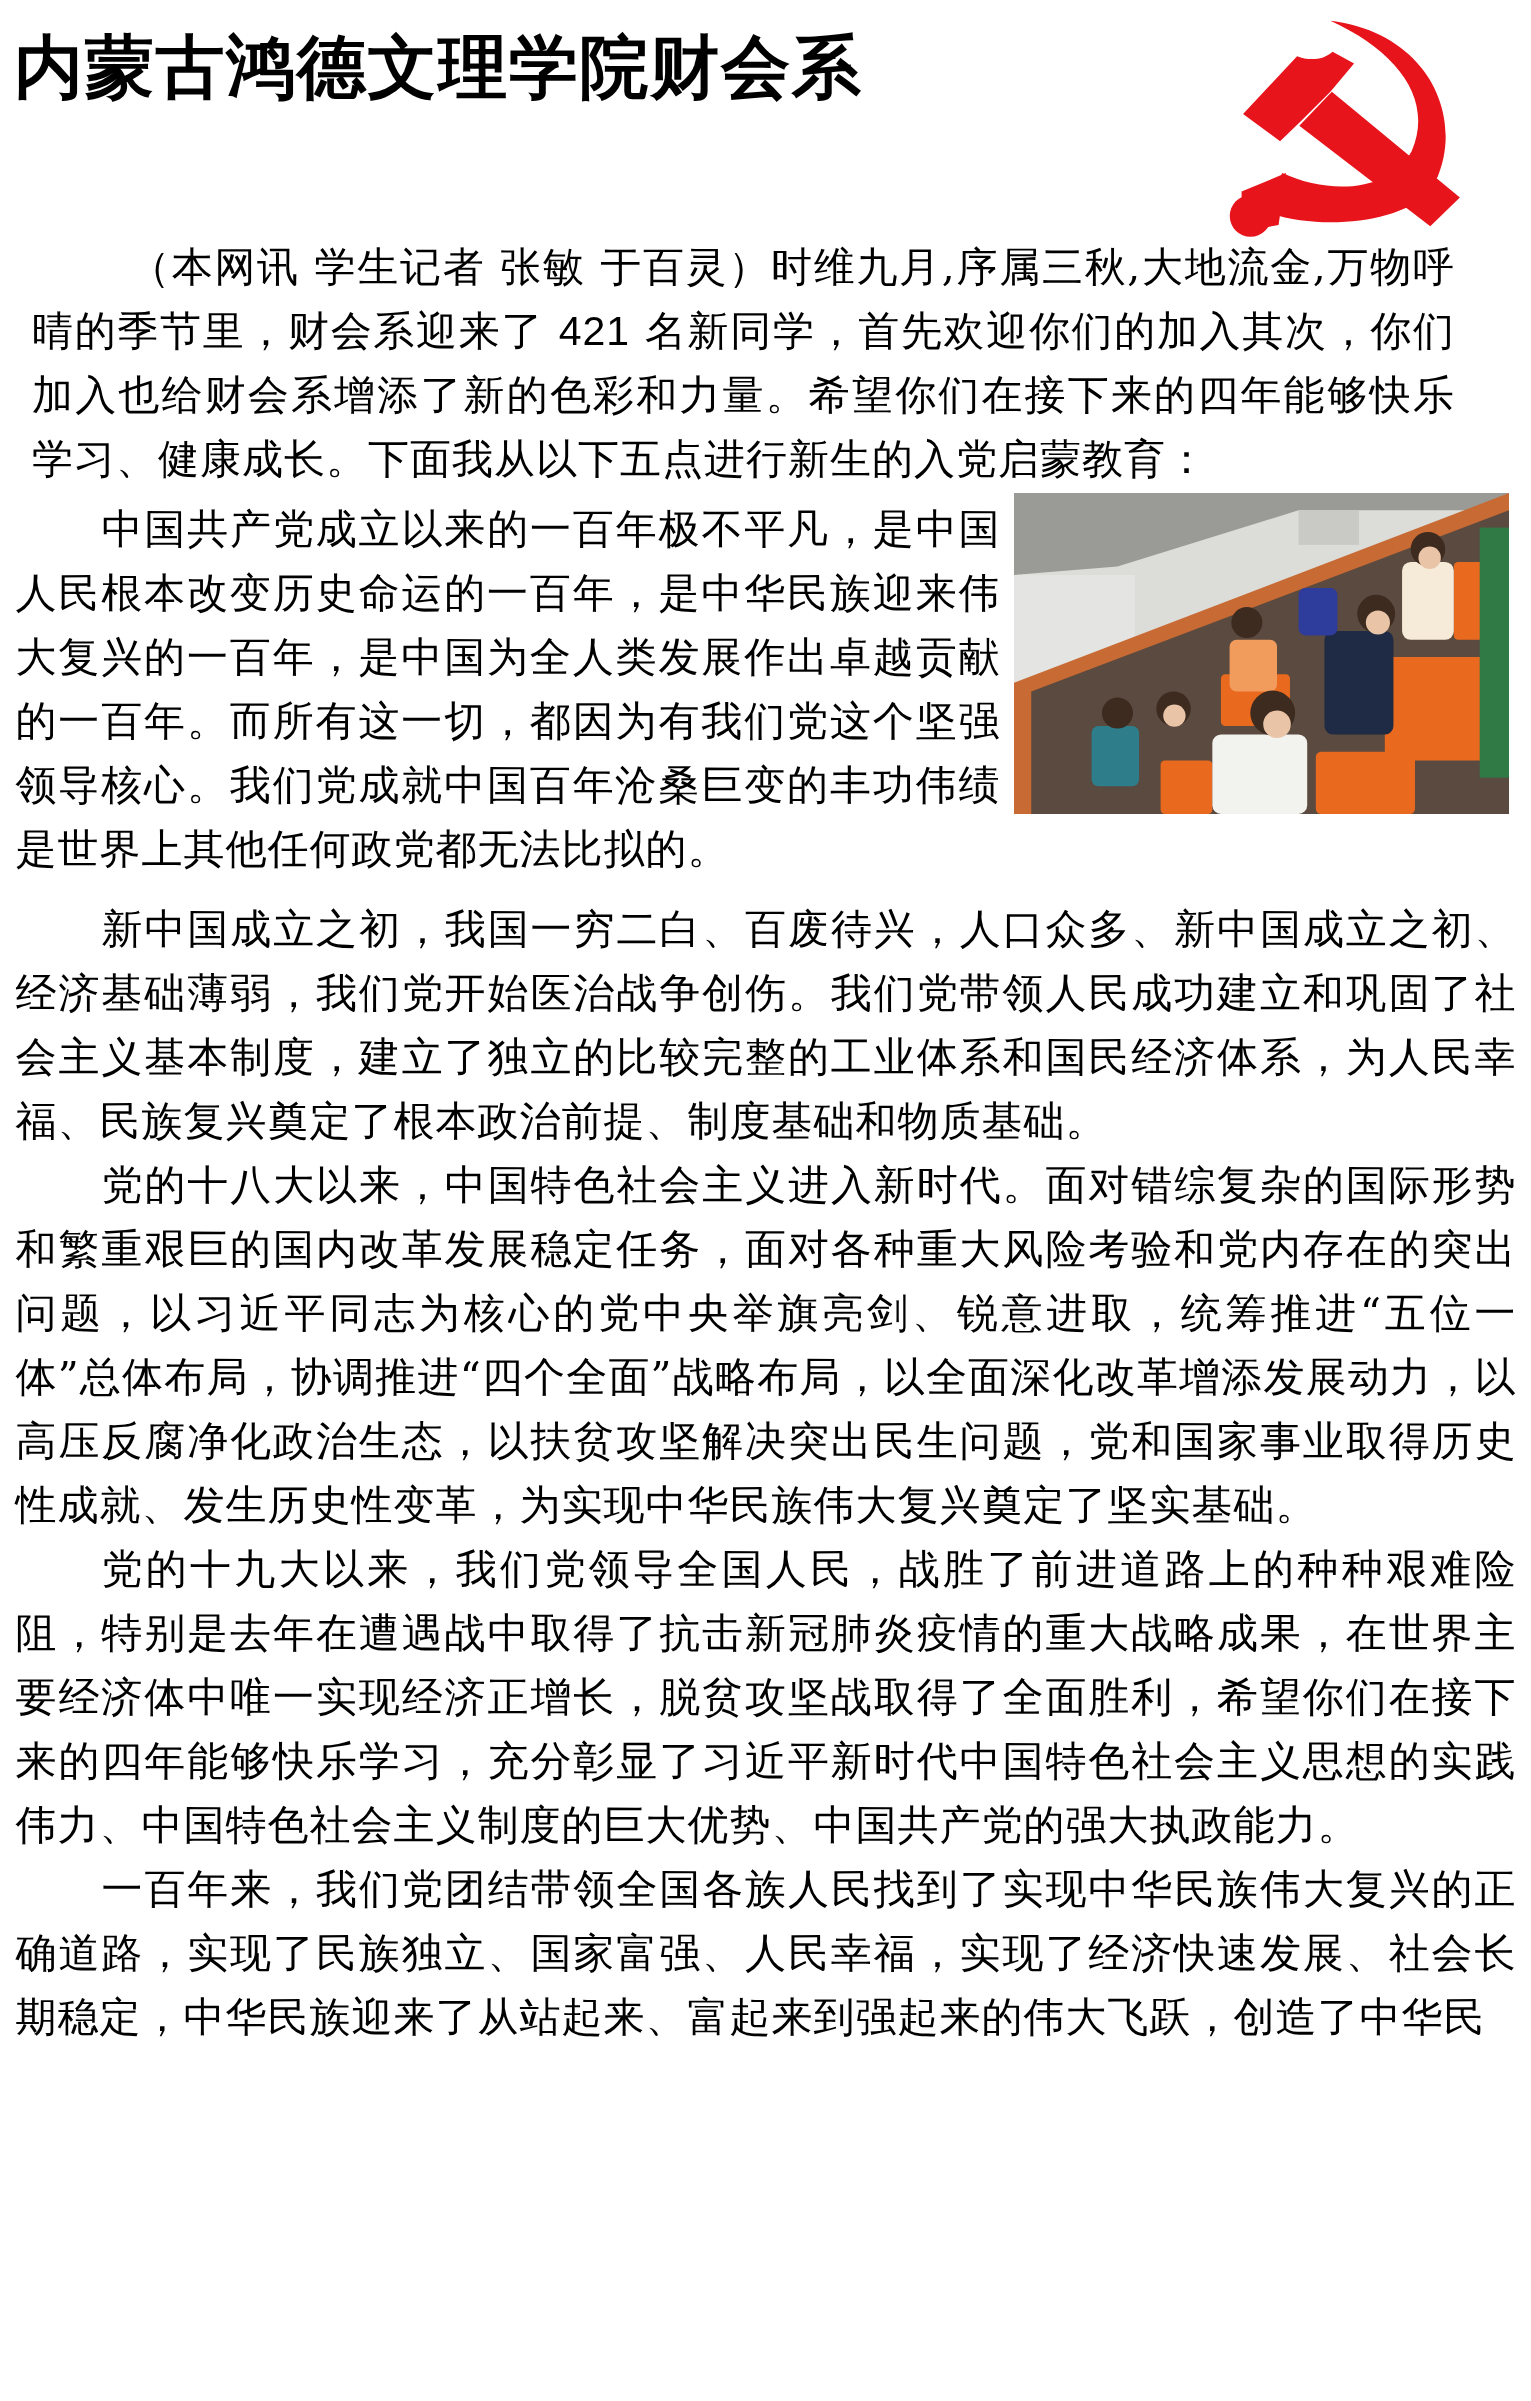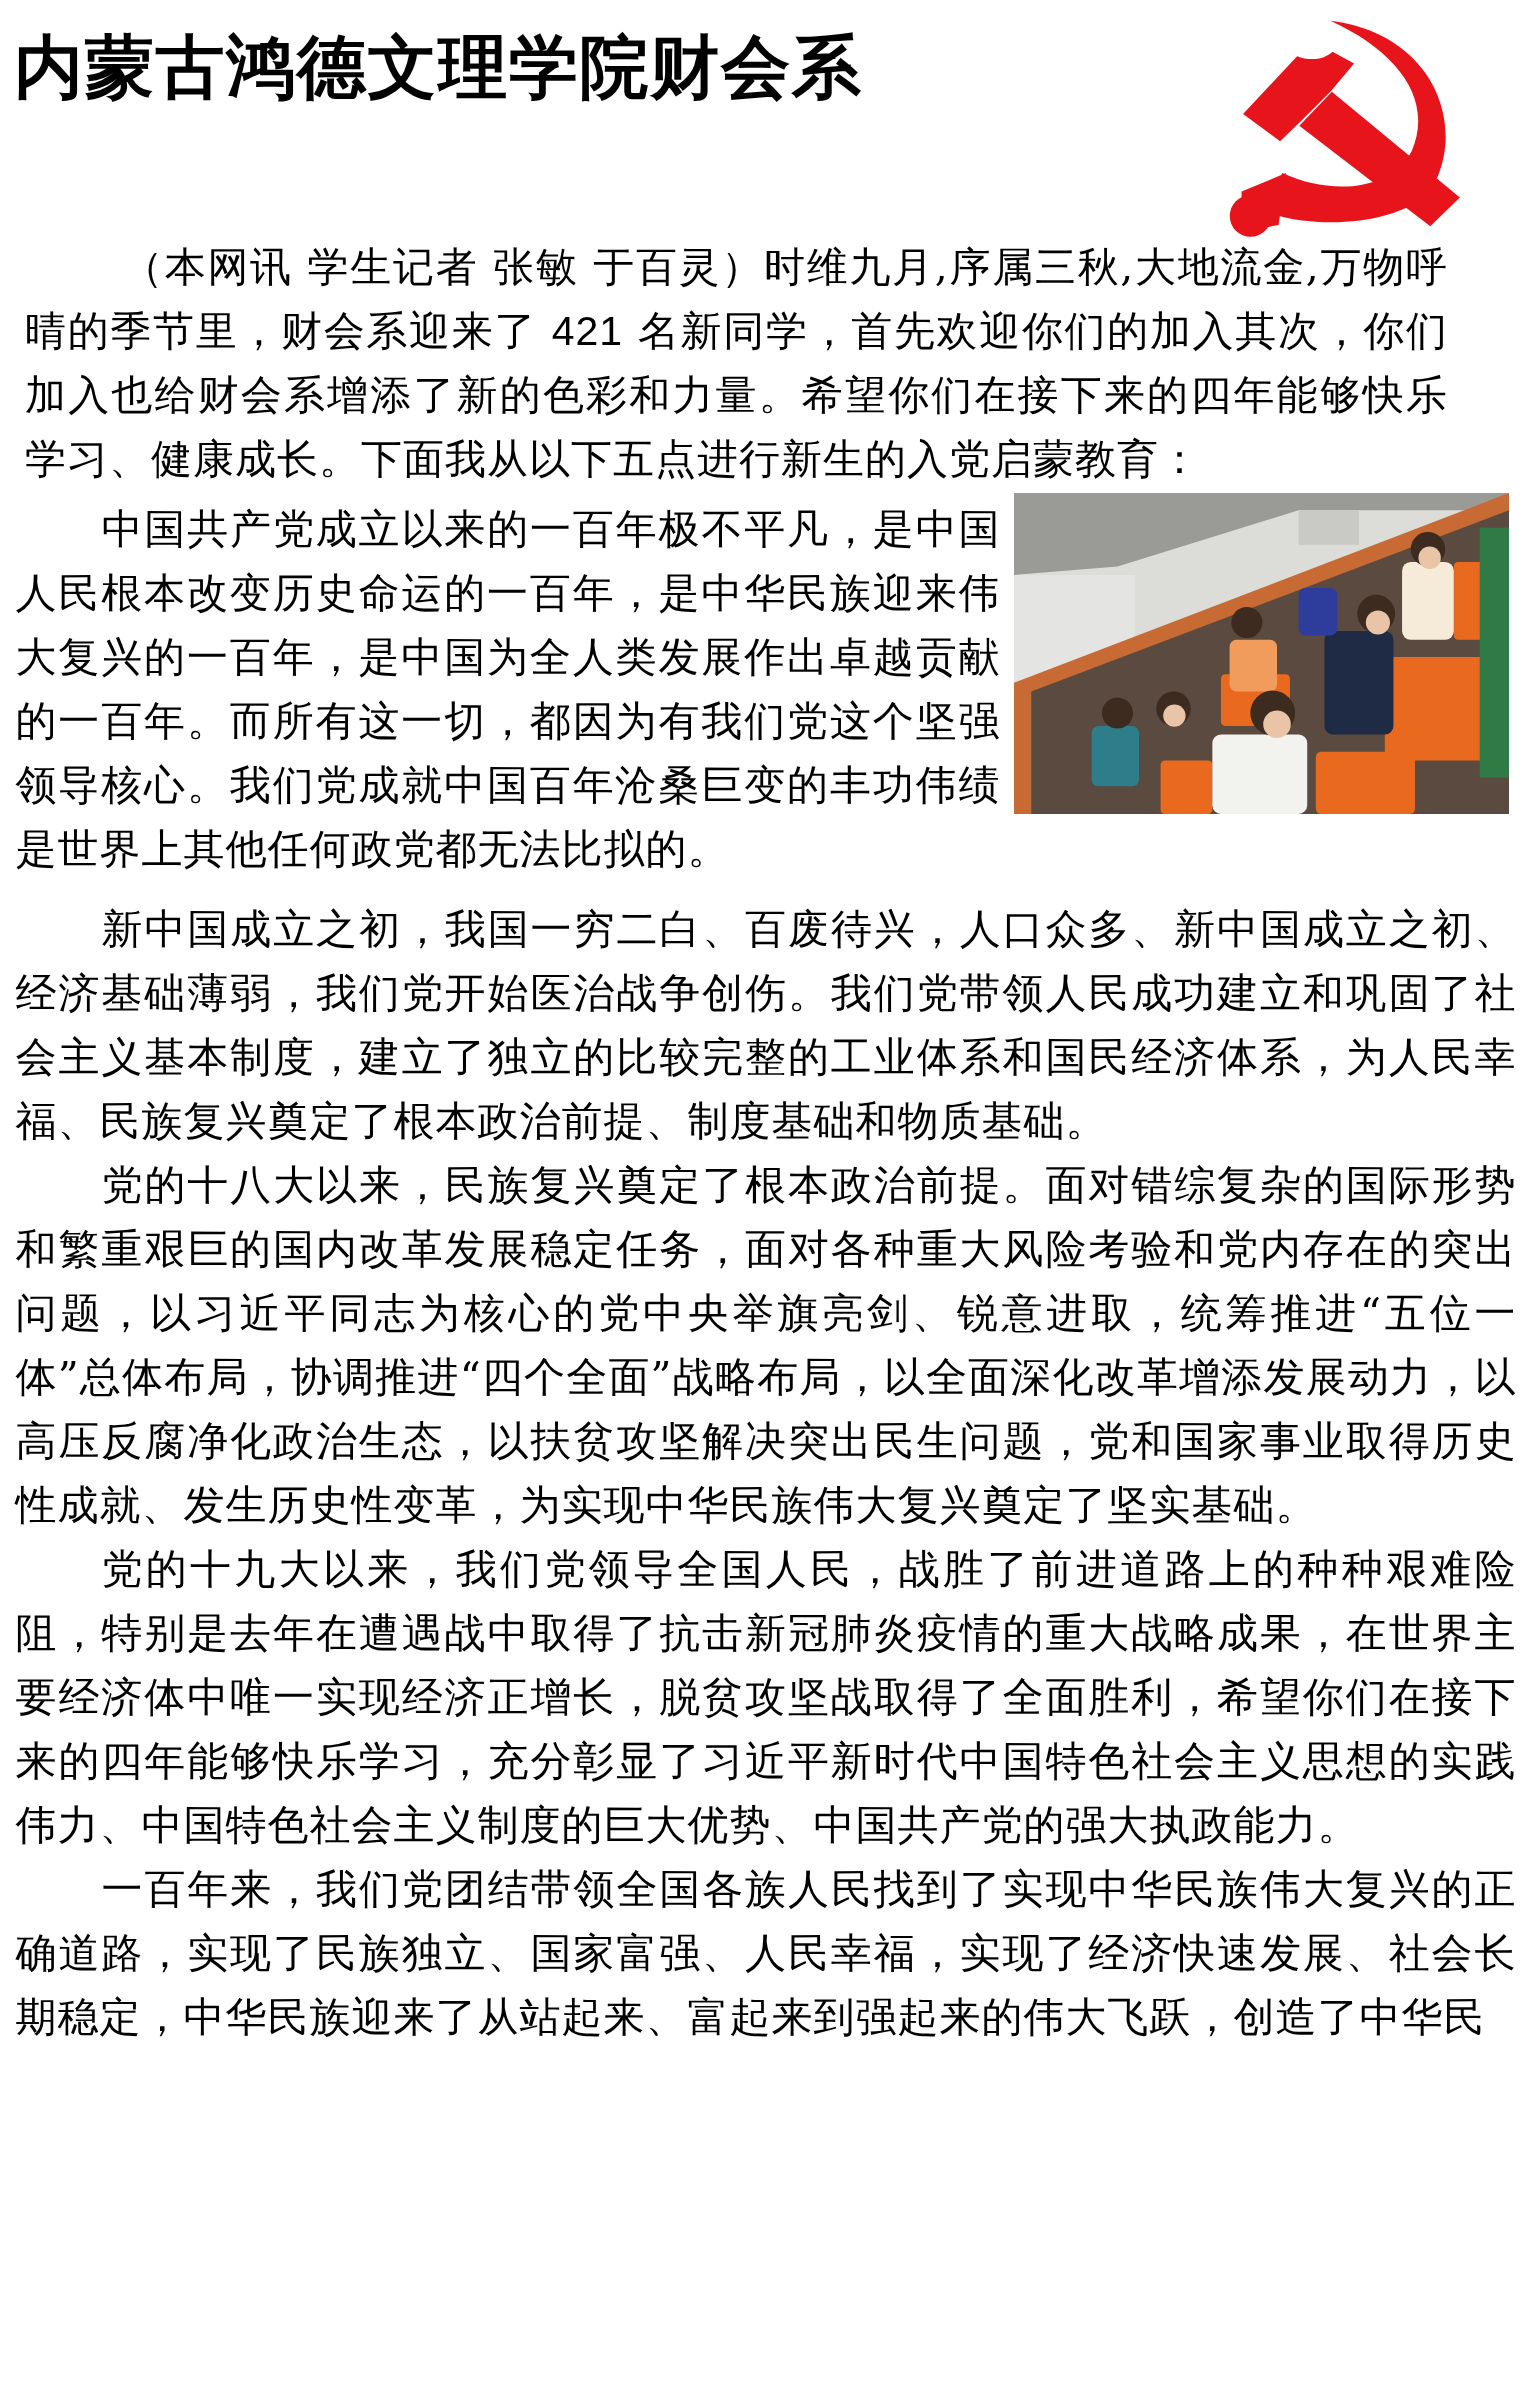--- a/index.html
+++ b/index.html
@@ -8,21 +8,21 @@
   .title {
     position: absolute; left: 14px; top: 12px;
     font-family: "DejaVu Sans", sans-serif; font-weight: bold;
     font-size: 69px; line-height: 110px; letter-spacing: 1.7px; margin: 0;
   }
   .emblem { position: absolute; left: 1212px; top: 0px; width: 293px; height: 250px; }
   .body-text {
     font-family: "DejaVu Serif", serif; font-size: 41px; line-height: 64px;
     letter-spacing: 1px; text-align: justify; margin: 0;
   }
-  .intro { position: absolute; left: 25px; top: 235px; width: 1423px; text-indent: 97px; }
+  .intro { position: absolute; left: 32px; top: 235px; width: 1423px; text-indent: 97px; }
   .intro .num { font-family: "Liberation Sans", sans-serif; font-weight: normal; }
   .lead { position: absolute; left: 15.5px; top: 497px; width: 985px; text-indent: 86px; }
   .photo {
     position: absolute; left: 1014px; top: 493px; width: 495px; height: 321px;
     overflow: hidden; background: #d8d8d4;
   }
   .heading {
     position: absolute; left: 246px; top: 832px;
     font-family: "DejaVu Serif", serif; font-size: 41px; line-height: 64px; letter-spacing: 1px;
     margin: 0;
@@ -105,19 +105,19 @@
         <circle cx="482" cy="75" r="13"></circle>
           <circle cx="186" cy="258" r="13"></circle>
       </g>
       <rect x="540" y="40" width="34" height="290" fill="#2f7a45"></rect>
     </svg>
   </div>
 
 
   <div class="paras">
     <p class="body-text">新中国成立之初，我国一穷二白、百废待兴，人口众多、新中国成立之初、经济基础薄弱，我们党开始医治战争创伤。我们党带领人民成功建立和巩固了社会主义基本制度，建立了独立的比较完整的工业体系和国民经济体系，为人民幸福、民族复兴奠定了根本政治前提、制度基础和物质基础。</p>
-    <p class="body-text">党的十八大以来，民族复兴奠定了根本政治前提。面对错综复杂的国际形势和繁重艰巨的国内改革发展稳定任务，面对各种重大风险考验和党内存在的突出问题，以习近平同志为核心的党中央举旗亮剑、锐意进取，统筹推进“五位一体”总体布局，协调推进“四个全面”战略布局，以全面深化改革增添发展动力，以高压反腐净化政治生态，以扶贫攻坚解决突出民生问题，党和国家事业取得历史性成就、发生历史性变革，为实现中华民族伟大复兴奠定了坚实基础。</p>
+    <p class="body-text">党的十八大以来，中国特色社会主义进入新时代。面对错综复杂的国际形势和繁重艰巨的国内改革发展稳定任务，面对各种重大风险考验和党内存在的突出问题，以习近平同志为核心的党中央举旗亮剑、锐意进取，统筹推进“五位一体”总体布局，协调推进“四个全面”战略布局，以全面深化改革增添发展动力，以高压反腐净化政治生态，以扶贫攻坚解决突出民生问题，党和国家事业取得历史性成就、发生历史性变革，为实现中华民族伟大复兴奠定了坚实基础。</p>
     <p class="body-text">党的十九大以来，我们党领导全国人民，战胜了前进道路上的种种艰难险阻，特别是去年在遭遇战中取得了抗击新冠肺炎疫情的重大战略成果，在世界主要经济体中唯一实现经济正增长，脱贫攻坚战取得了全面胜利，希望你们在接下来的四年能够快乐学习，充分彰显了习近平新时代中国特色社会主义思想的实践伟力、中国特色社会主义制度的巨大优势、中国共产党的强大执政能力。</p>
     <p class="body-text">一百年来，我们党团结带领全国各族人民找到了实现中华民族伟大复兴的正确道路，实现了民族独立、国家富强、人民幸福，实现了经济快速发展、社会长期稳定，中华民族迎来了从站起来、富起来到强起来的伟大飞跃，创造了中华民</p>
   </div>
 
 </div>
 
 
 </body></html>

